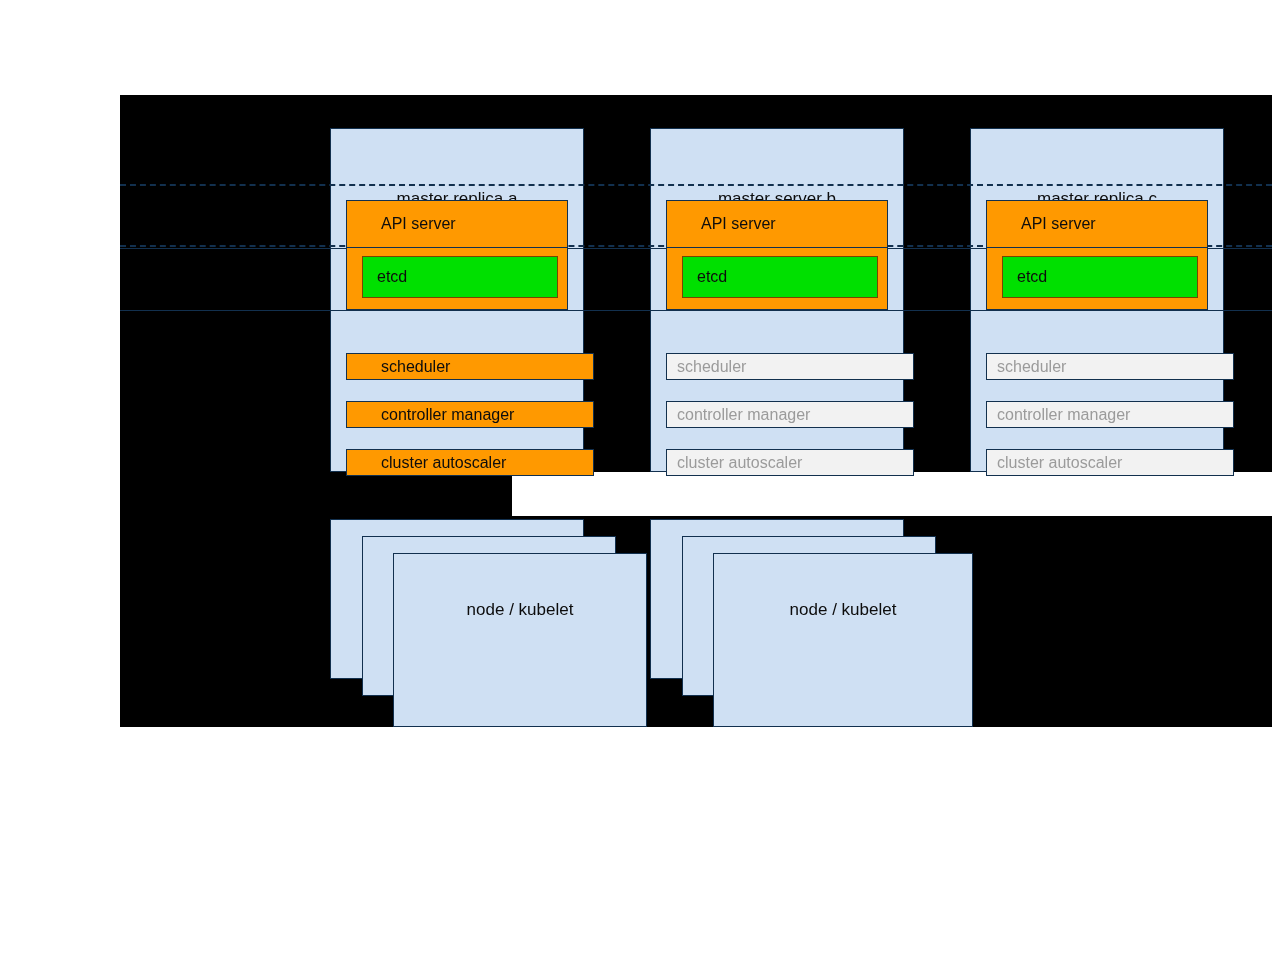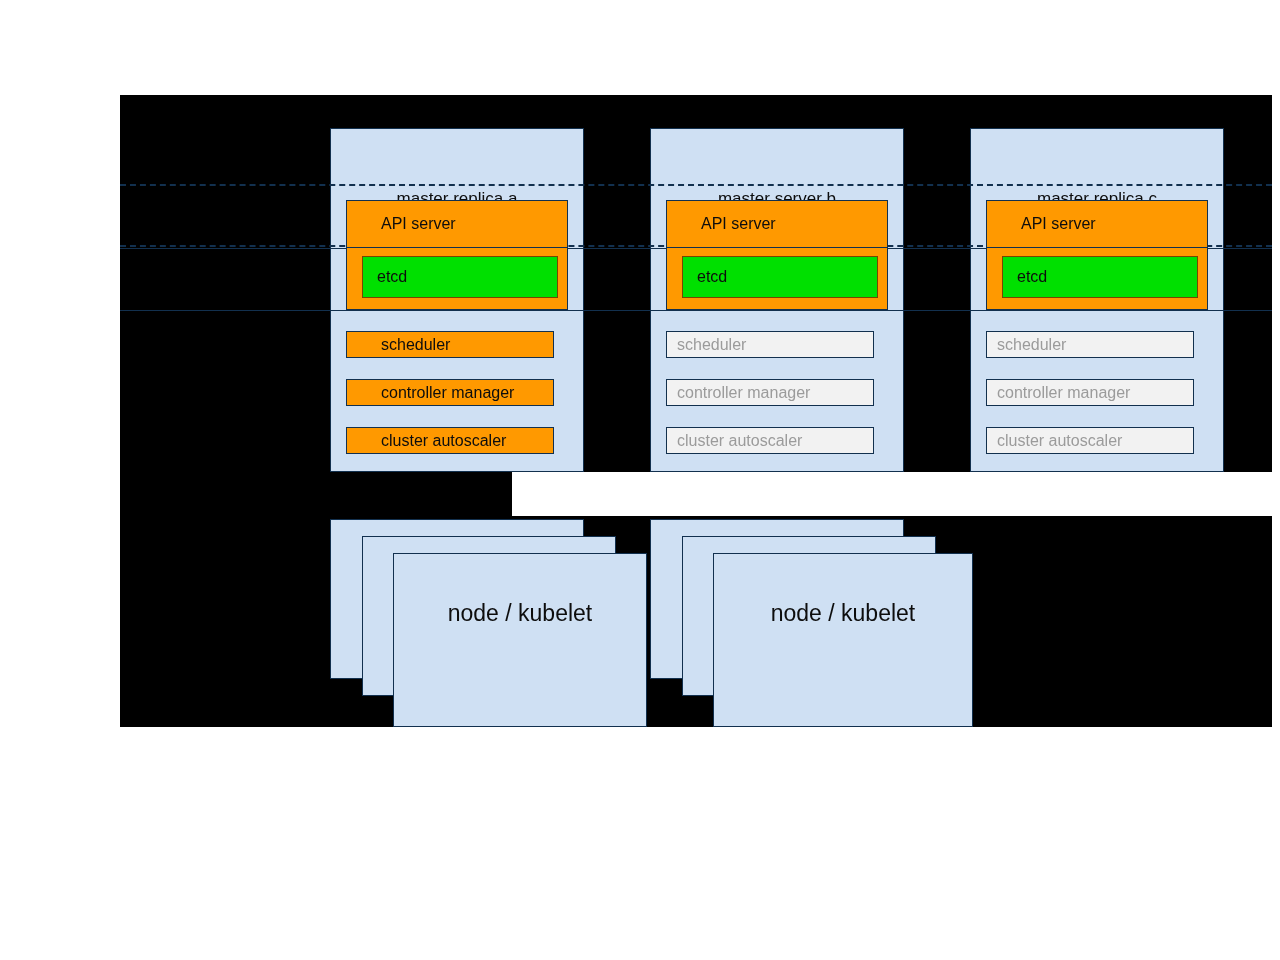--- a/index.html
+++ b/index.html
@@ -100,33 +100,34 @@
     height: 42px;
     top: 256px;
     font-size: 16px;
     color: #0d0d0d;
     display: flex;
     align-items: center;
     padding-left: 14px;
     box-sizing: border-box;
   }
   .small-box {
-    width: 208px;
+    width: 248px;
     height: 27px;
+    margin-top: 22px;
   }
 
   
   .node-card {
     background: #cfe0f3;
     border: 1px solid #12304e;
   }
   .node-label {
     position: absolute;
     text-align: center;
-    font-size: 23px;
+    font-size: 17px;
     color: #0d0d0d;
   }
 </style>
 </head>
 <body>
 
 <div id="canvas">
 
   <div class="abs backdrop-main"></div>
   <div class="abs backdrop-notch"></div>

